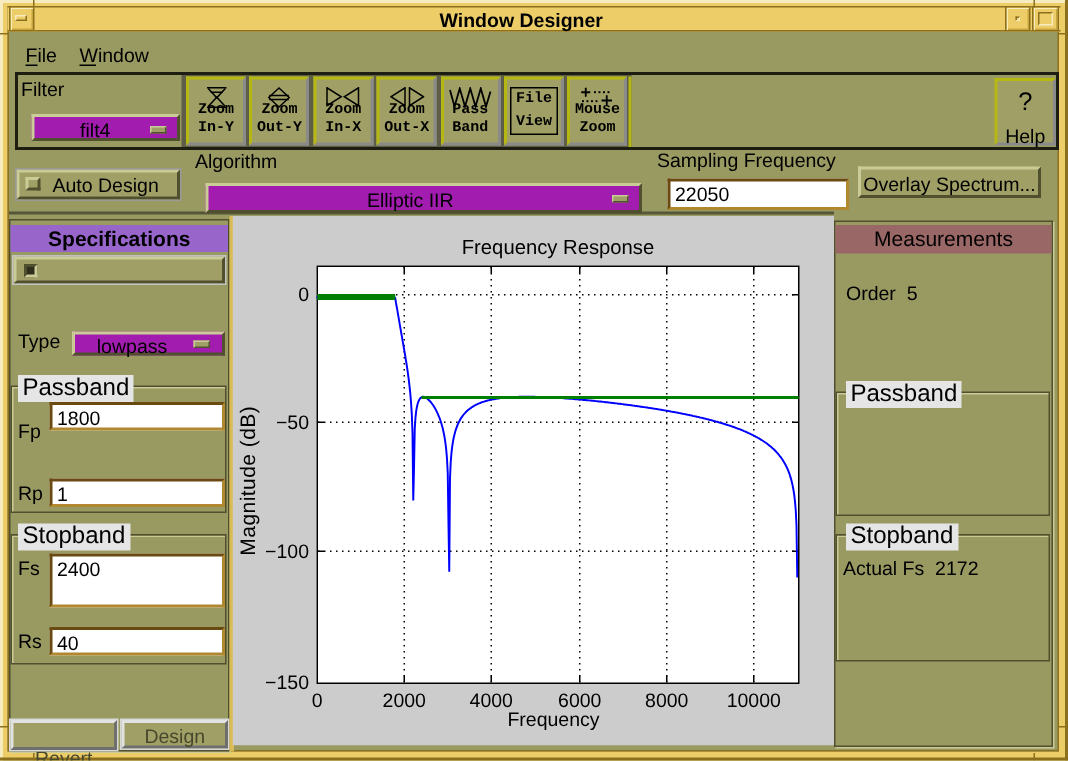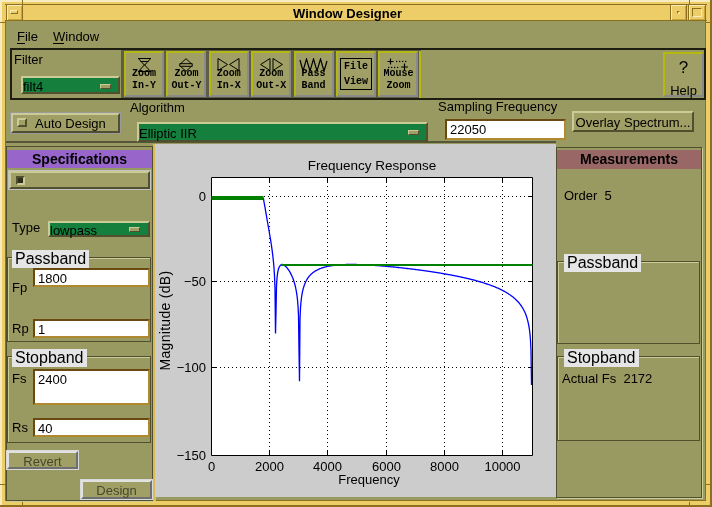--- a/index.html
+++ b/index.html
@@ -1,20 +1,20 @@
 <!DOCTYPE html>
 <html><head><meta charset="utf-8"><style>
 *{margin:0;padding:0;box-sizing:border-box}
 html,body{width:712px;height:507px;overflow:hidden}
 body{font-family:"Liberation Sans",sans-serif;-webkit-font-smoothing:antialiased;background:#eccd68;position:relative;color:#000}
 .abs{position:absolute}
 .raised{border-style:solid;border-width:2px;border-color:#cbcb97 #50502e #50502e #cbcb97;background:#a0a066}
 .field{background:#fff;border-style:solid;border-width:2px;border-color:#6a4a10 #b08830 #b08830 #6a4a10;font-size:13px;padding:1px 0 0 3px}
 .lbl{font-size:13px;white-space:nowrap}
-.opt{border-style:solid;border-width:2px;border-color:#cbcb97 #50502e #50502e #cbcb97;background:#15803d;font-size:13px}
+.opt{border-style:solid;border-width:2px;border-color:#cbcb97 #50502e #50502e #cbcb97;background:#a21caf;text-align:center;font-size:13px}
 .optbar{position:absolute;width:11px;height:5px;border-style:solid;border-width:1px;border-color:#cbcb97 #50502e #50502e #cbcb97;background:#a0a066}
 .tbtn{position:absolute;top:51px;height:46px;width:40px;background:#a0a066;border-style:solid;border-width:2px 2.5px 2.5px 2px;border-color:#b5b712 #8a8a8a #8a8a8a #b5b712;text-align:center}
 .tbtn svg{display:block;margin:0 auto}
 .tbtn .cap{font-family:"Liberation Mono",monospace;font-size:10px;font-weight:bold;line-height:11.5px;letter-spacing:0px}
 .ftitle{position:absolute;font-size:16px;background:#e5e5e5;padding:0 3px;white-space:nowrap}
 .disb{border-style:solid;border-width:2px;border-color:#e2e2e2 #6f6f6f #6f6f6f #e2e2e2;background:#a0a066;text-align:center;font-size:13px;color:#47472e;outline:1px solid #d9d9d9}
 </style></head>
 <body>
 
 <div class="abs" style="left:5px;top:4px;width:701px;height:497px;background:#999962;border:1px solid #8c701d"></div>
@@ -176,21 +176,21 @@
 <div class="abs lbl" style="left:12px;top:321px">Rp</div>
 <div class="abs field" style="left:33px;top:319px;width:117px;height:19px">1</div>
 
 <div class="abs" style="left:7px;top:356px;width:144px;height:87px;border:1px solid #50502e;box-shadow:1px 1px 0 #cbcb97 inset"></div>
 <div class="ftitle" style="left:12px;top:349px">Stopband</div>
 <div class="abs lbl" style="left:12px;top:371px">Fs</div>
 <div class="abs field" style="left:33px;top:369px;width:117px;height:36px">2400</div>
 <div class="abs lbl" style="left:12px;top:420px">Rs</div>
 <div class="abs field" style="left:33px;top:418px;width:117px;height:19px">40</div>
 
-<div class="abs disb" style="left:7px;top:451px;width:71px;height:18px;padding-top:1px">Revert</div>
+<div class="abs disb" style="left:7px;top:480px;width:71px;height:18px;padding-top:16px">Revert</div>
 <div class="abs disb" style="left:81px;top:480px;width:71px;height:19px;padding-top:1px">Design</div>
 
 <div class="abs" style="left:153px;top:144px;width:3px;height:357px;background:#d9bc55"></div>
 
 <svg class="abs" style="left:155px;top:144px" width="401" height="353" font-family="Liberation Sans,sans-serif">
 <rect x="0" y="0" width="401" height="353" fill="#cccccc"></rect>
 <rect x="56" y="33" width="321.5" height="278.5" fill="#ffffff"></rect>
 <line x1="114.5" y1="34" x2="114.5" y2="311" stroke="#000" stroke-width="1" stroke-dasharray="1 3"></line>
     <line x1="172.5" y1="34" x2="172.5" y2="311" stroke="#000" stroke-width="1" stroke-dasharray="1 3"></line>
     <line x1="231.5" y1="34" x2="231.5" y2="311" stroke="#000" stroke-width="1" stroke-dasharray="1 3"></line>
@@ -228,19 +228,19 @@
     <text x="231.5" y="327" text-anchor="middle" font-size="13">6000</text>
     <text x="289.5" y="327" text-anchor="middle" font-size="13">8000</text>
     <text x="347.5" y="327" text-anchor="middle" font-size="13">10000</text>
     <text x="51" y="56.5" text-anchor="end" font-size="13">0</text>
     <text x="51" y="142.0" text-anchor="end" font-size="13">−50</text>
     <text x="51" y="228.0" text-anchor="end" font-size="13">−100</text>
     <text x="51" y="315.5" text-anchor="end" font-size="13">−150</text>
 </svg>
 
 <div class="abs" style="left:556px;top:147px;width:146px;height:351px;background:#999962;border:1px solid #50502e;box-shadow:1px 1px 0 #cbcb97"></div>
-<div class="abs" style="left:557px;top:150px;width:144px;height:19px;background:#996766;text-align:center;font-weight:bold;font-size:14px;padding-top:1px">Measurements</div>
+<div class="abs" style="left:557px;top:150px;width:144px;height:19px;background:#996766;text-align:center;font-weight:normal;font-size:14px;padding-top:1px">Measurements</div>
 <div class="abs lbl" style="left:564px;top:188px">Order&nbsp;&nbsp;5</div>
 <div class="abs" style="left:557px;top:261px;width:143px;height:83px;border:1px solid #50502e;box-shadow:1px 1px 0 #cbcb97 inset"></div>
 <div class="ftitle" style="left:564px;top:254px">Passband</div>
 <div class="abs" style="left:557px;top:356px;width:143px;height:85px;border:1px solid #50502e;box-shadow:1px 1px 0 #cbcb97 inset"></div>
 <div class="ftitle" style="left:564px;top:349px">Stopband</div>
 <div class="abs lbl" style="left:562px;top:371px">Actual Fs&nbsp;&nbsp;2172</div>
 
 </body></html>

